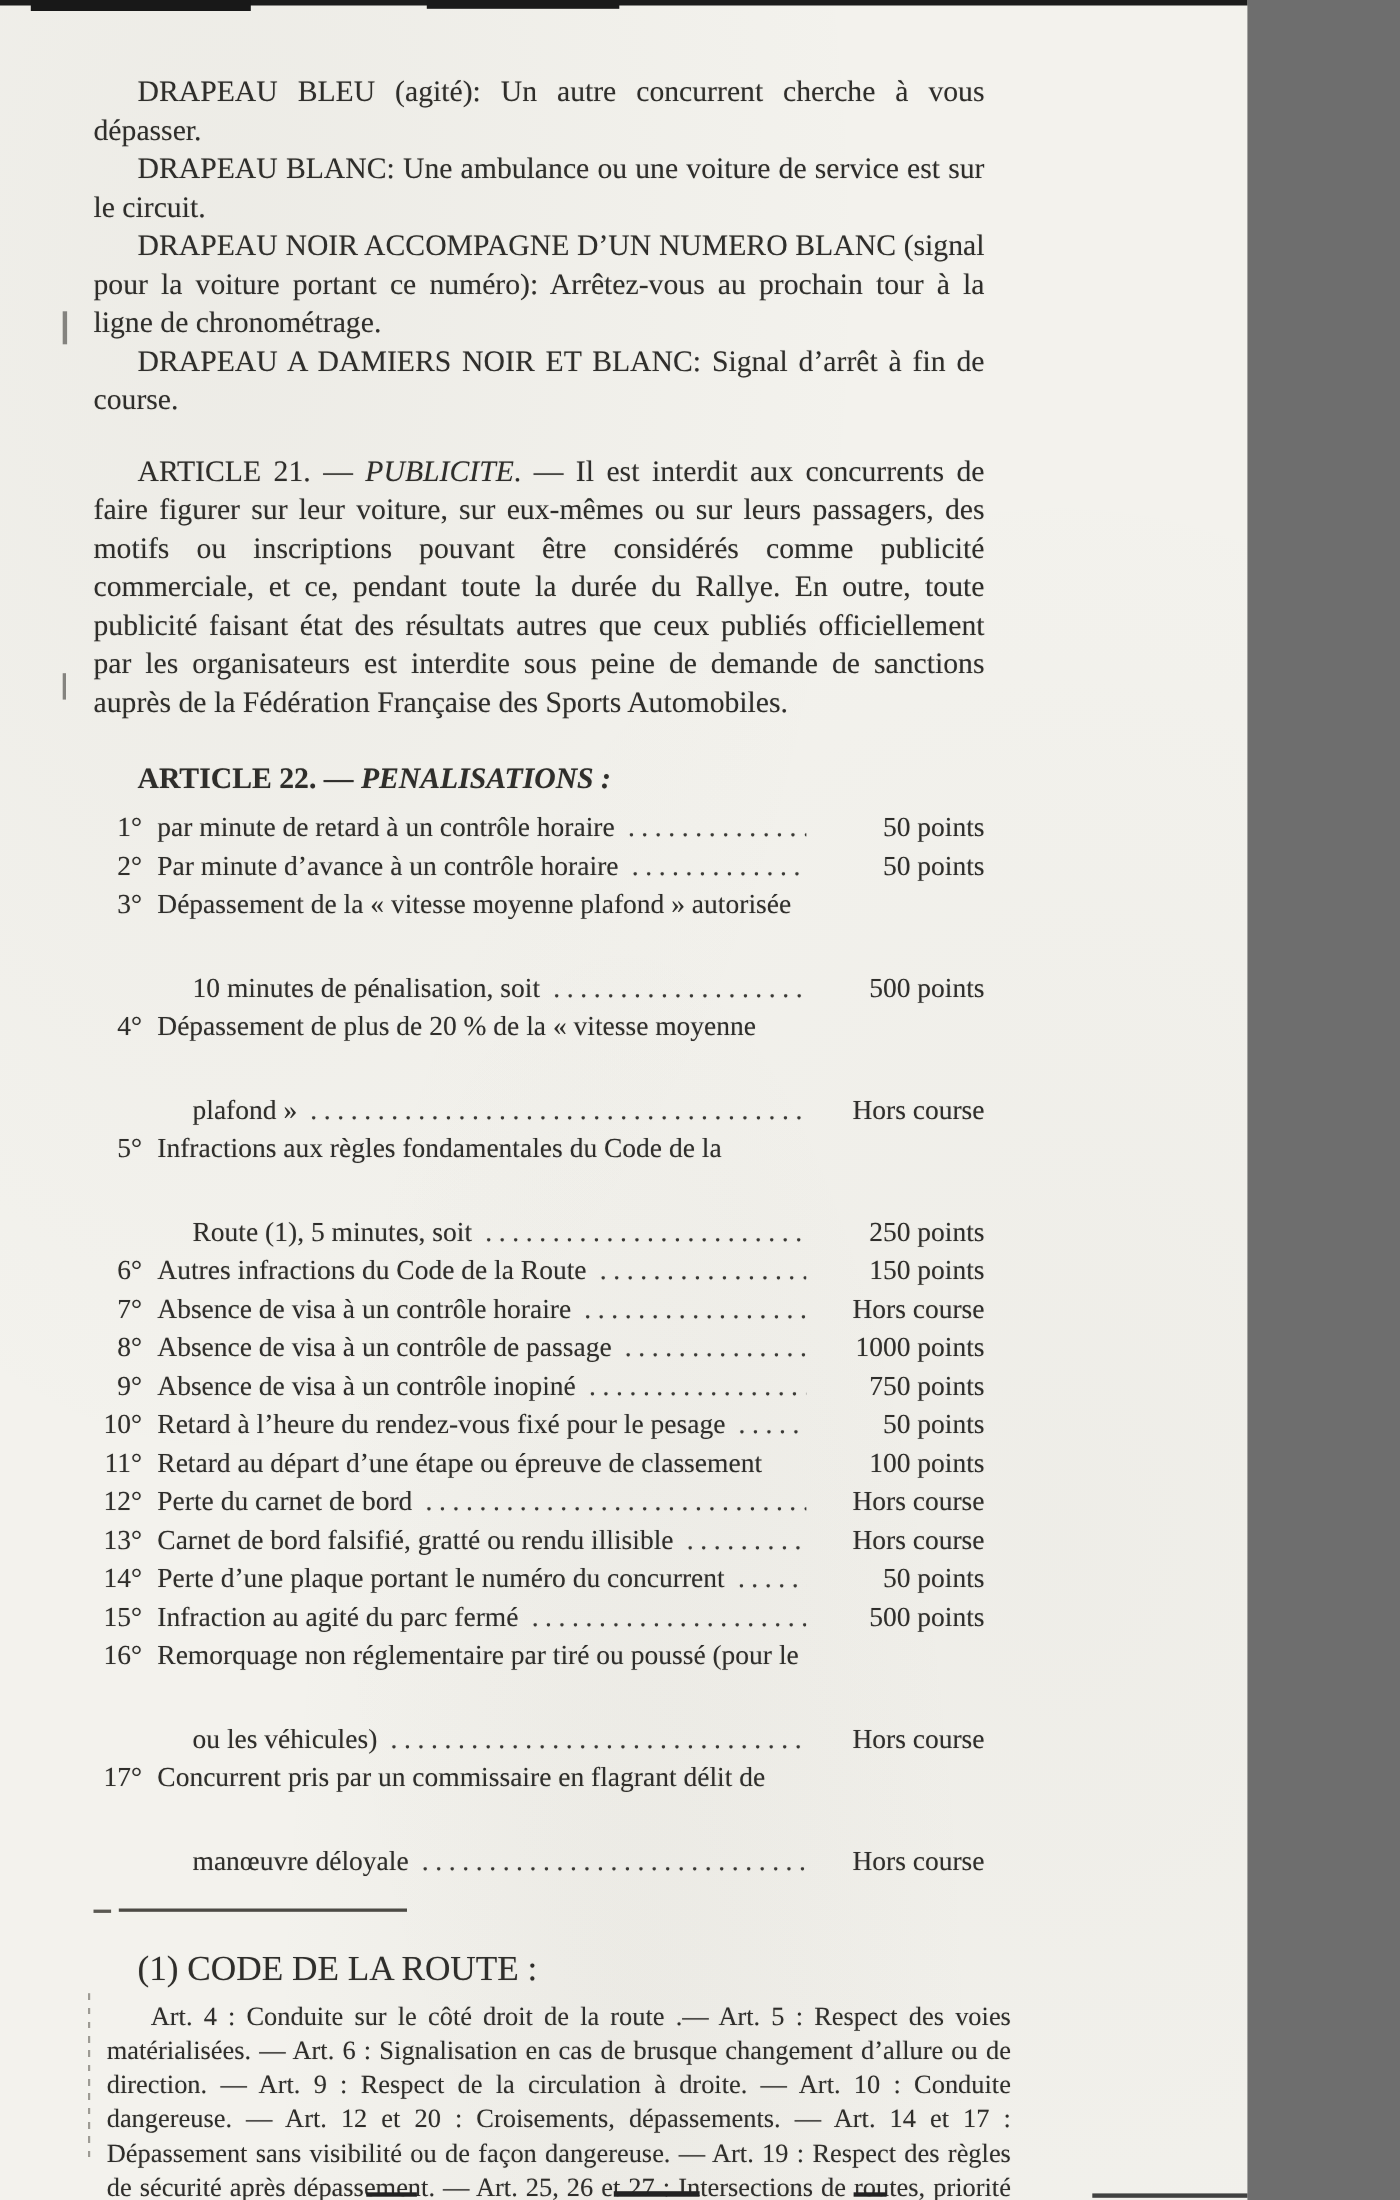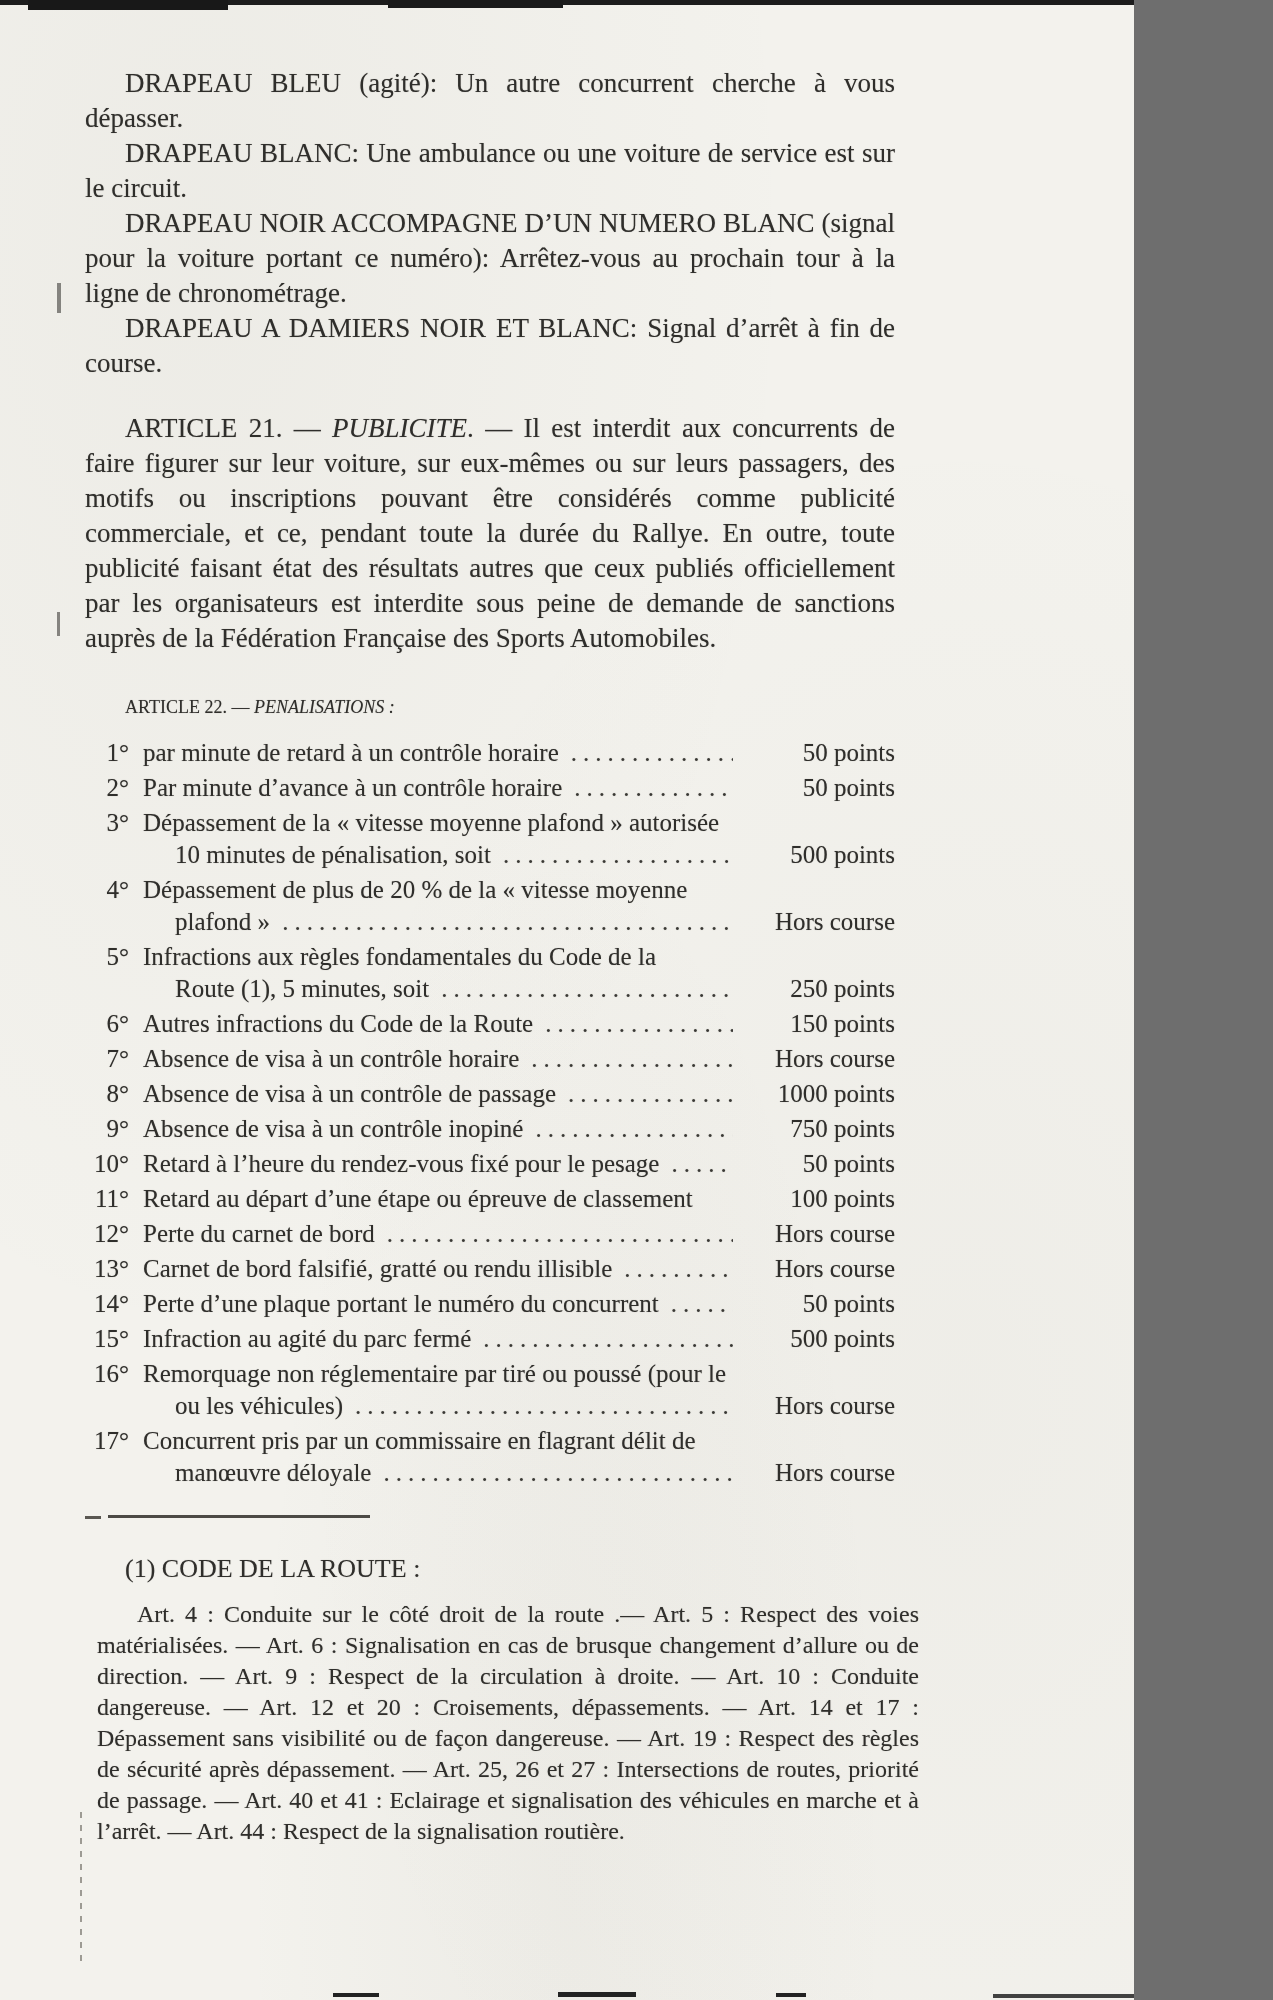--- a/index.html
+++ b/index.html
@@ -21,42 +21,42 @@
   .top-bar::before{content:"";position:absolute;left:28px;top:0;width:200px;height:10px;background:#181818;}
   .top-bar::after{content:"";position:absolute;left:388px;top:0;width:175px;height:8px;background:#1a1a1a;}
 
   .content{position:absolute;left:85px;top:66px;width:810px;}
 
   .para{margin:0;font-size:27px;line-height:35px;text-align:justify;}
   .flag{text-indent:40px;}
   .article{margin-top:30px;text-indent:40px;}
   .italic{font-style:italic;}
 
-  .heading22{margin:34px 0 0 0;font-size:18px;line-height:35px;text-indent:40px;}
+  .heading22{margin:34px 0 0 0;font-size:27px;line-height:35px;text-indent:40px;font-weight:bold;}
 
   .penalties{margin-top:12px;}
   .pen-item{margin-bottom:3px;}
   .pen-row{display:flex;align-items:baseline;font-size:25px;line-height:32px;overflow:hidden;}
   .pen-num{flex:none;width:44px;text-align:right;margin-right:14px;}
   .pen-text{flex:none;white-space:nowrap;}
-  .pen-text.cont{padding-left:32px;}
+  .pen-text.cont{padding-left:32px;margin-top:44px;}
   .dots{flex:1 1 0;min-width:0;overflow:hidden;white-space:nowrap;margin-left:12px;margin-right:30px;}
   .dots::after{
     content:"..................................................................................................";
     letter-spacing:6px;color:#3a3935;
   }
   .dots.nodots::after{content:"";}
   .pen-value{flex:none;width:132px;text-align:right;white-space:nowrap;}
 
   .rule{margin-top:26px;height:4px;font-size:0;}
   .rule .dash{display:inline-block;width:16px;height:3px;background:#5a5852;margin-right:7px;vertical-align:top;margin-top:1px;}
   .rule .line{display:inline-block;width:262px;height:3px;background:#4c4a45;vertical-align:top;}
 
   .footnote{margin-top:34px;}
-  .fn-heading{margin:0 0 14px 40px;font-size:26px;line-height:32px;}
+  .fn-heading{margin:0 0 14px 40px;font-size:32px;line-height:32px;}
   .fn-body{margin:12px;width:822px;font-size:24px;line-height:31px;text-align:justify;text-indent:40px;}
 
   
   .edge-mark{position:absolute;background:rgba(45,44,40,0.55);}
   .m1{left:57px;top:283px;width:4px;height:30px;}
   .m2{left:57px;top:612px;width:3px;height:24px;}
   .vdots{position:absolute;left:80px;top:1812px;width:2px;height:152px;
     background:repeating-linear-gradient(to bottom,#9d9b94 0 6px,transparent 6px 13px);}
   .bm{position:absolute;background:#222;}
   .b1{left:333px;top:1993px;width:46px;height:4px;}

